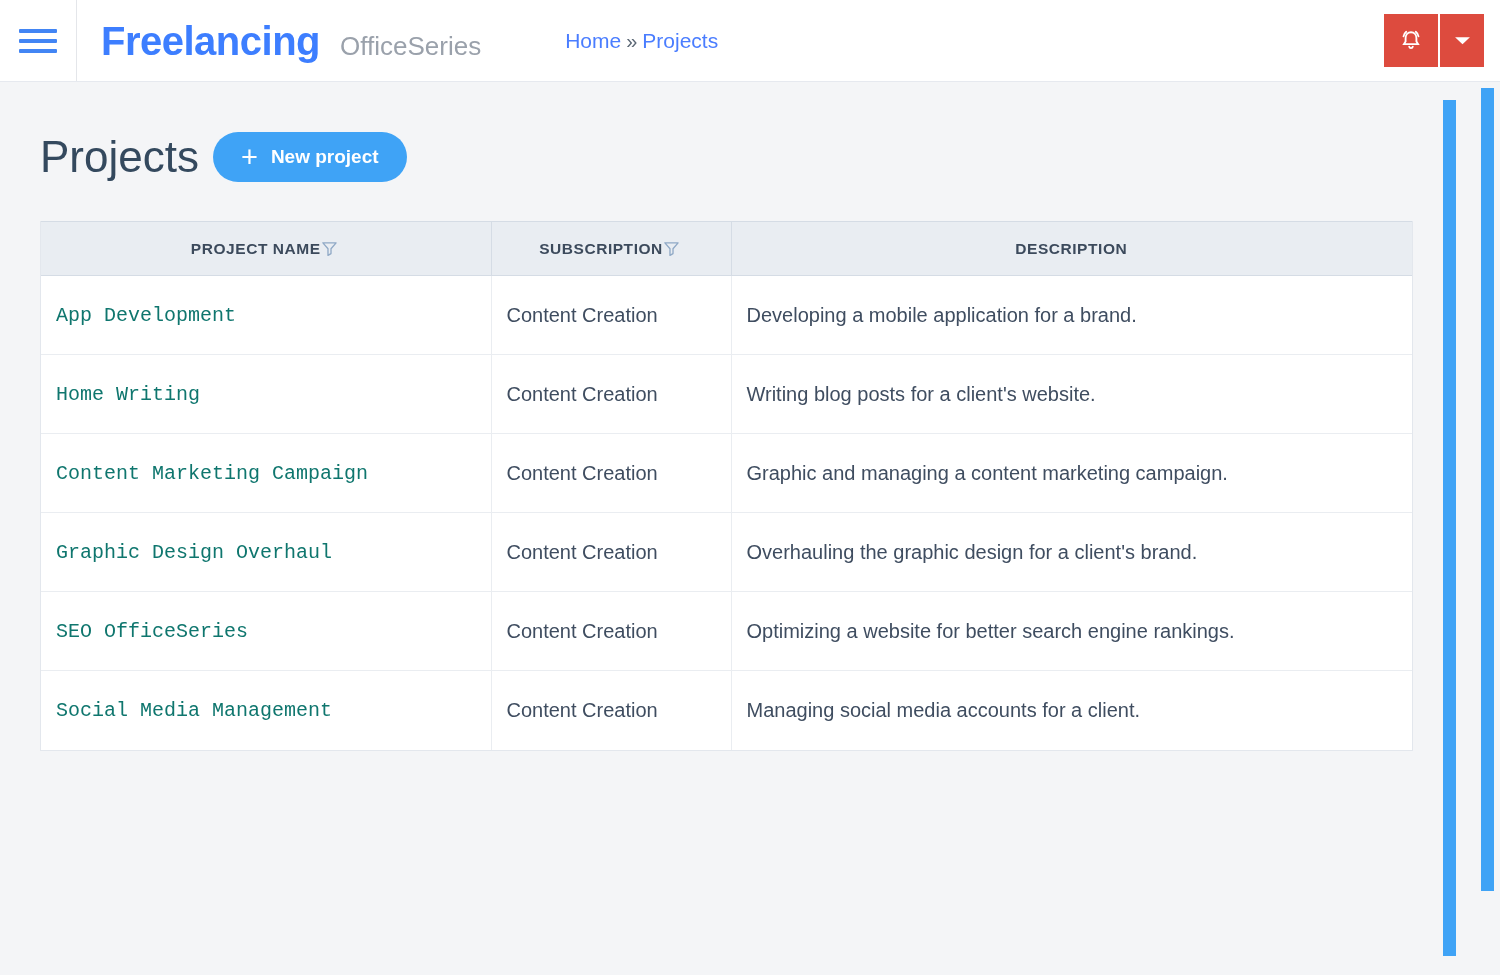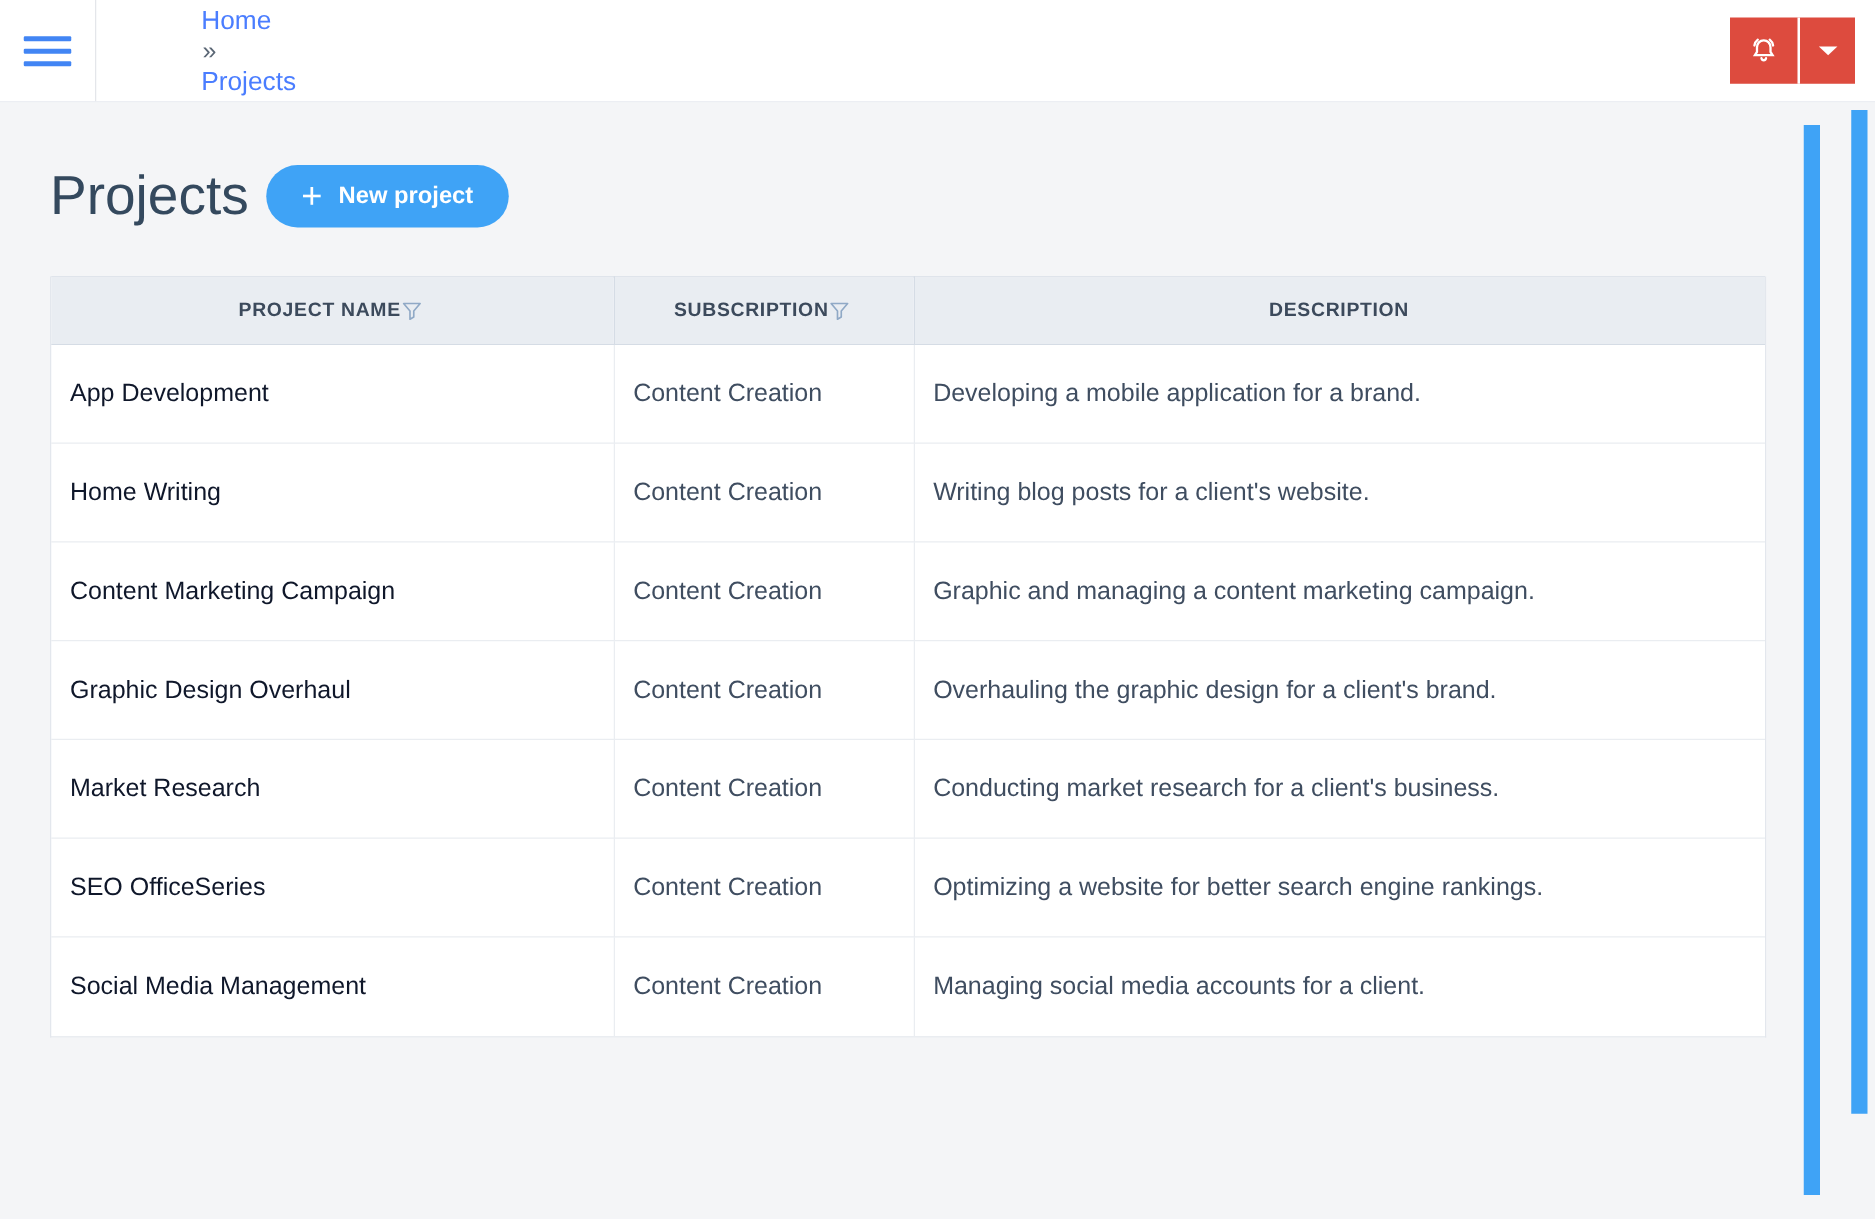--- a/index.html
+++ b/index.html
@@ -67,21 +67,20 @@
     line-height: 1;
   }
 
   .breadcrumb {
     margin-left: 84px;
     font-size: 21px;
     display: flex;
     align-items: baseline;
     gap: 4px;
     line-height: 1;
-    flex-direction: column;
   }
   .breadcrumb a {
     color: #4a7dff;
     text-decoration: none;
   }
   .breadcrumb .sep {
     color: #5b6775;
     font-size: 20px;
     padding: 0 1px;
   }
@@ -186,23 +185,24 @@
     border-bottom: 1px solid #eaedf1;
     vertical-align: middle;
     color: #3f4d60;
     overflow: hidden;
     white-space: nowrap;
   }
   tbody td.c1 { border-right: 1px solid #eaedf1; }
   tbody td.c2 { border-right: 1px solid #eaedf1; }
   tbody tr:last-child td { border-bottom: none; }
   .proj-link {
-    color: #0f172a;
+    color: #0f766e;
     text-decoration: none;
     cursor: pointer;
+    font-family: Liberation Mono, monospace;
   }
 
   
   .scroll-track-inner {
     position: absolute;
     left: 1443px;
     top: 100px;
     width: 13px;
     height: 856px;
     background: #3fa3f6;
@@ -229,20 +229,24 @@
 <body>
 
 <div class="topbar">
 
   <div class="hamburger">
     <span></span>
     <span></span>
     <span></span>
   </div>
 
+  <div class="brand">
+    <span class="brand-main">Freelancing</span>
+    <span class="brand-sub">OfficeSeries</span>
+  </div>
 
   <div class="breadcrumb">
     <a href="#">Home</a>
     <span class="sep">»</span>
     <a href="#">Projects</a>
   </div>
 
   <div class="topbar-right">
     <button class="btn-bell">
       <svg width="26" height="27" viewBox="0 0 24 24" fill="none" stroke="#ffffff" stroke-width="1.7" stroke-linecap="round">
@@ -316,25 +320,20 @@
             <td class="c1"><a class="proj-link" href="#">Content Marketing Campaign</a></td>
             <td class="c2">Content Creation</td>
             <td class="c3">Graphic and managing a content marketing campaign.</td>
           </tr>
           <tr>
             <td class="c1"><a class="proj-link" href="#">Graphic Design Overhaul</a></td>
             <td class="c2">Content Creation</td>
             <td class="c3">Overhauling the graphic design for a client's brand.</td>
           </tr>
           <tr>
-            <td class="c1"><a class="proj-link" href="#">Market Research</a></td>
-            <td class="c2">Content Creation</td>
-            <td class="c3">Conducting market research for a client's business.</td>
-          </tr>
-          <tr>
             <td class="c1"><a class="proj-link" href="#">SEO OfficeSeries</a></td>
             <td class="c2">Content Creation</td>
             <td class="c3">Optimizing a website for better search engine rankings.</td>
           </tr>
           <tr>
             <td class="c1"><a class="proj-link" href="#">Social Media Management</a></td>
             <td class="c2">Content Creation</td>
             <td class="c3">Managing social media accounts for a client.</td>
           </tr>
         </tbody>

